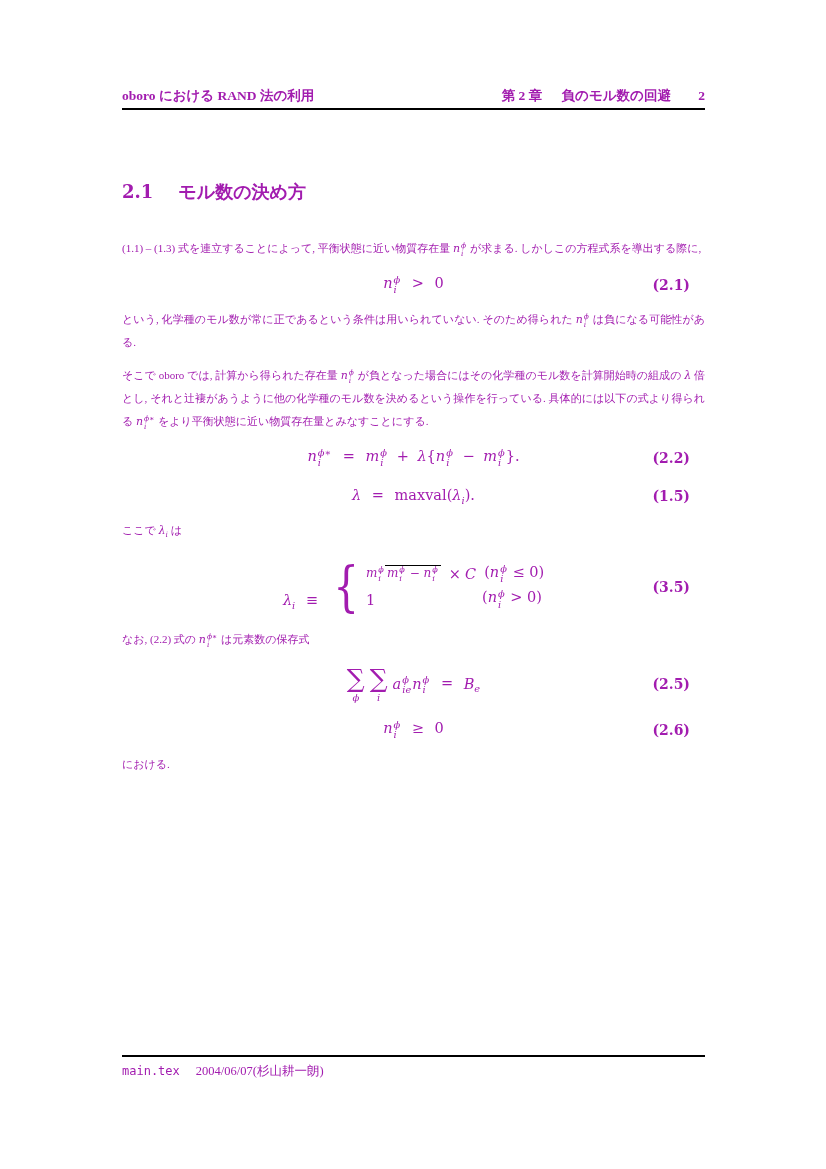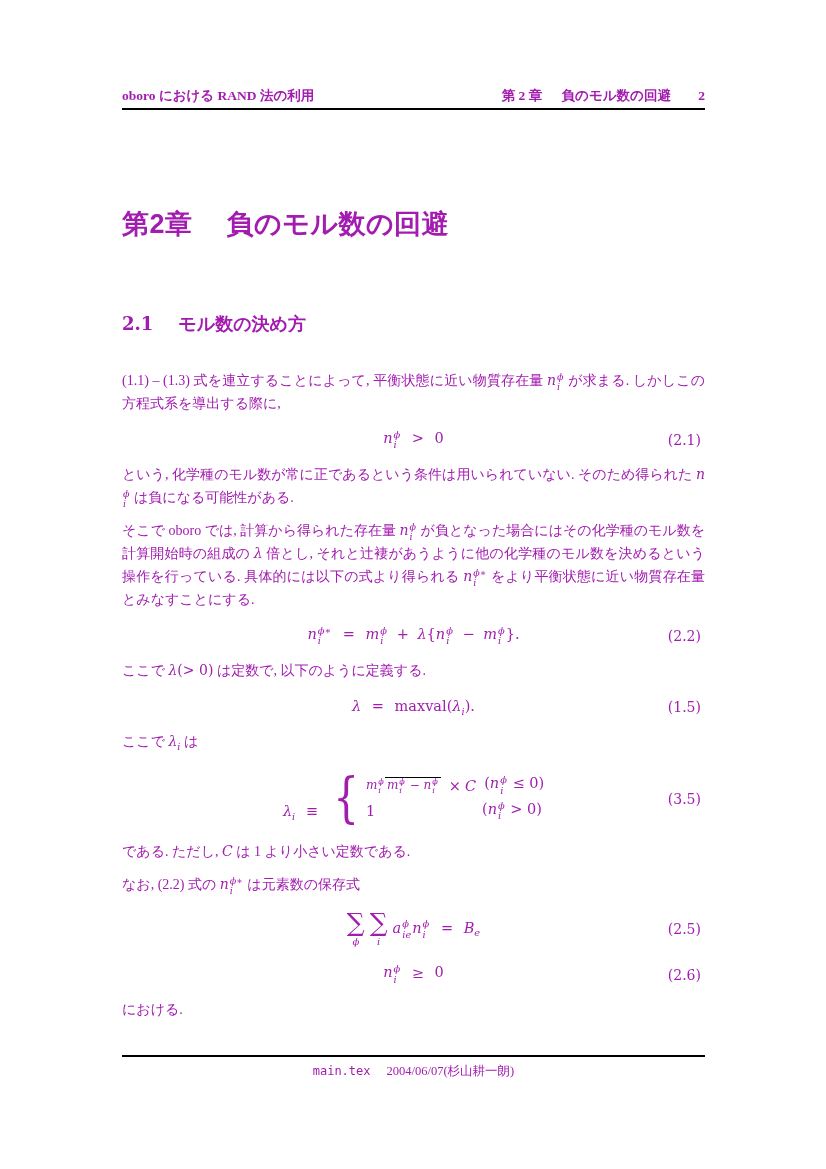--- a/index.html
+++ b/index.html
@@ -50,21 +50,21 @@
     font-size: 18px;
     line-height: 23px;
     font-weight: bold;
     font-family: "Liberation Sans", "DejaVu Sans", sans-serif;
   }
   .hnum { font-family: "DejaVu Serif", serif; font-weight: bold; }
   .section-title .sec-title-text { margin-left: 20px; }
 
   
   .par {
-    font-size: 14px;
+    font-size: 11px;
     line-height: 23px;
     text-align: justify;
     margin: 0 0 10px 0;
   }
   .par-first { margin-top: 33px; }
   .par-last { margin-top: 8px; }
 
   
   .imath, .eq-body { font-family: "DejaVu Serif", serif; }
   .eq {
@@ -73,25 +73,26 @@
     justify-content: center;
     align-items: center;
     margin: 4px 0 8px 0;
     min-height: 30px;
     font-size: 14.5px;
   }
   .eq-tall { min-height: 62px; margin: 8px 0 10px 0; }
   .eq-sum { min-height: 46px; }
   .eq-label {
     position: absolute;
-    right: 4px;
+    right: 15px;
     top: 50%;
     transform: translateY(-50%);
     font-family: "DejaVu Serif", serif;
     font-size: 14px;
+    font-weight: bold;
   }
   .ss {
     display: inline-block;
     vertical-align: -0.5em;
     font-size: 0.68em;
     font-style: italic;
     line-height: 1;
     margin: 0 1px 0 1px;
     text-align: left;
   }
@@ -127,21 +128,21 @@
     margin-right: 5px;
     vertical-align: middle;
   }
   .sum .sig { font-size: 25px; line-height: 1; }
   .sum .lim { font-size: 10px; font-style: italic; line-height: 1; margin-top: 2px; }
 
   
   .footer { position: absolute; left: 122px; top: 1055px; width: 583px; }
   .footer-row {
     display: flex;
-    justify-content: center;
+    justify-content: flex-start;
     align-items: baseline;
     margin-top: 6px;
     font-size: 12.5px;
     gap: 16px;
   }
   .mono { font-family: "DejaVu Sans Mono", "Liberation Mono", monospace; font-size: 12px; }
 </style>
 </head>
 <body>
 
@@ -151,24 +152,20 @@
     <div class="running-header">
       <span class="rh-left">oboro における RAND 法の利用</span>
       <span class="rh-right">
         <span>第 2 章</span>
         <span class="rh-title">負のモル数の回避</span>
         <span class="rh-page">2</span>
       </span>
     </div>
     <div class="rule header-rule"></div>
 
-    <h1 class="chapter-title">
-      <span class="ch-num">第2章</span>
-      <span class="ch-title-text">負のモル数の回避</span>
-    </h1>
 
     <h2 class="section-title">
       <span class="hnum">2.1</span>
       <span class="sec-title-text">モル数の決め方</span>
     </h2>
 
     <p class="par par-first">(1.1) – (1.3) 式を連立することによって, 平衡状態に近い物質存在量 <span class="imath"><i>n</i><span class="ss"><span class="t">ϕ</span><span class="b">i</span></span></span> が求まる. しかしこの方程式系を導出する際に,</p>
 
     <div class="eq">
       <span class="eq-body"><i>n</i><span class="ss"><span class="t">ϕ</span><span class="b">i</span></span> <span class="rop">&gt;</span> 0</span>
@@ -177,21 +174,20 @@
 
     <p class="par">という, 化学種のモル数が常に正であるという条件は用いられていない. そのため得られた <span class="imath"><i>n</i><span class="ss"><span class="t">ϕ</span><span class="b">i</span></span></span> は負になる可能性がある.</p>
 
     <p class="par">そこで oboro では, 計算から得られた存在量 <span class="imath"><i>n</i><span class="ss"><span class="t">ϕ</span><span class="b">i</span></span></span> が負となった場合にはその化学種のモル数を計算開始時の組成の <span class="imath"><i>λ</i></span> 倍とし, それと辻褄があうように他の化学種のモル数を決めるという操作を行っている. 具体的には以下の式より得られる <span class="imath"><i>n</i><span class="ss"><span class="t">ϕ∗</span><span class="b">i</span></span></span> をより平衡状態に近い物質存在量とみなすことにする.</p>
 
     <div class="eq">
       <span class="eq-body"><i>n</i><span class="ss"><span class="t">ϕ∗</span><span class="b">i</span></span> <span class="rop">=</span> <i>m</i><span class="ss"><span class="t">ϕ</span><span class="b">i</span></span> <span class="bop">+</span> <i>λ</i>{<i>n</i><span class="ss"><span class="t">ϕ</span><span class="b">i</span></span> <span class="bop">−</span> <i>m</i><span class="ss"><span class="t">ϕ</span><span class="b">i</span></span>}.</span>
       <span class="eq-label">(2.2)</span>
     </div>
 
-    <p class="par">ここで <span class="imath"><i>λ</i>(&gt; 0)</span> は定数で, 以下のように定義する.</p>
 
     <div class="eq">
       <span class="eq-body"><i>λ</i> <span class="rop">=</span> maxval(<i>λ</i><sub class="sb">i</sub>).</span>
       <span class="eq-label">(1.5)</span>
     </div>
 
     <p class="par">ここで <span class="imath"><i>λ</i><sub class="sb">i</sub></span> は</p>
 
     <div class="eq eq-tall">
       <span class="eq-body"><i>λ</i><sub class="sb">i</sub> <span class="rop">≡</span> <span class="cases">
@@ -207,21 +203,20 @@
               </span>
               <span class="crow">
                 <span class="cexpr">1</span>
                 <span class="ccond">(<i>n</i><span class="ss"><span class="t">ϕ</span><span class="b">i</span></span> &gt; 0)</span>
               </span>
             </span>
           </span></span>
       <span class="eq-label">(3.5)</span>
     </div>
 
-    <p class="par">である. ただし, <span class="imath"><i>C</i></span> は 1 より小さい定数である.</p>
 
     <p class="par">なお, (2.2) 式の <span class="imath"><i>n</i><span class="ss"><span class="t">ϕ∗</span><span class="b">i</span></span></span> は元素数の保存式</p>
 
     <div class="eq eq-sum">
       <span class="eq-body"><span class="sum">
             <span class="sig">∑</span>
             <span class="lim">ϕ</span>
           </span><span class="sum">
             <span class="sig">∑</span>
             <span class="lim">i</span>

